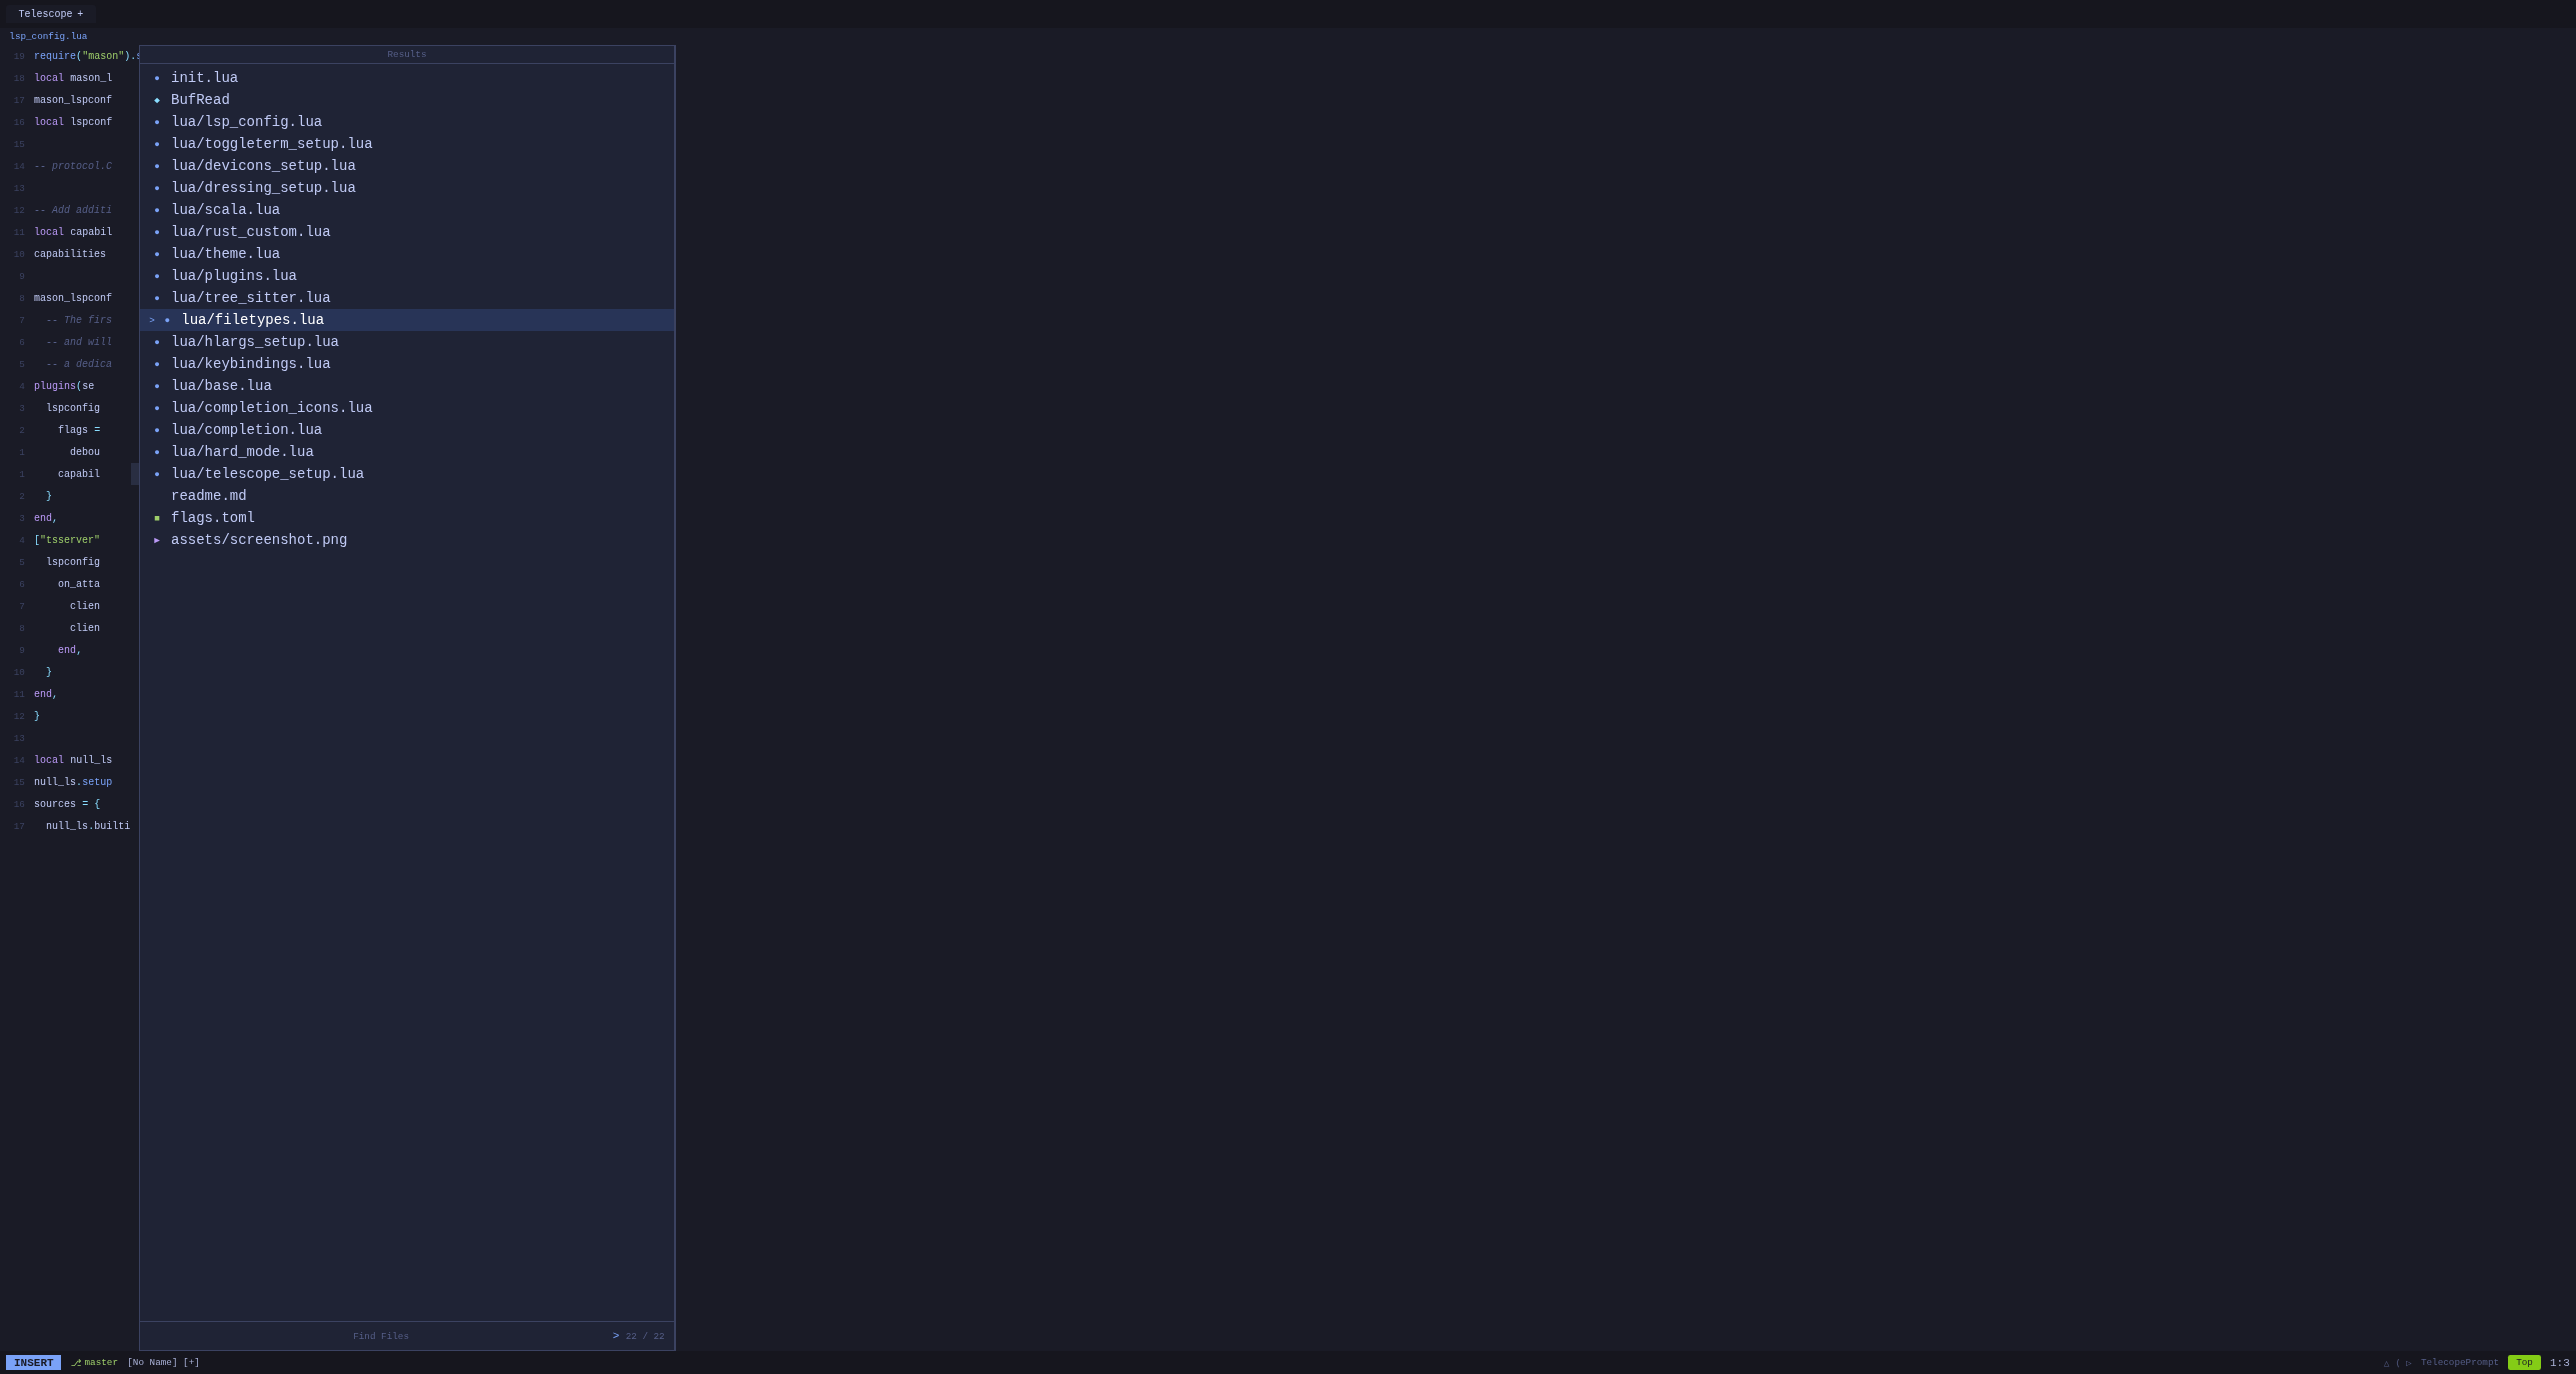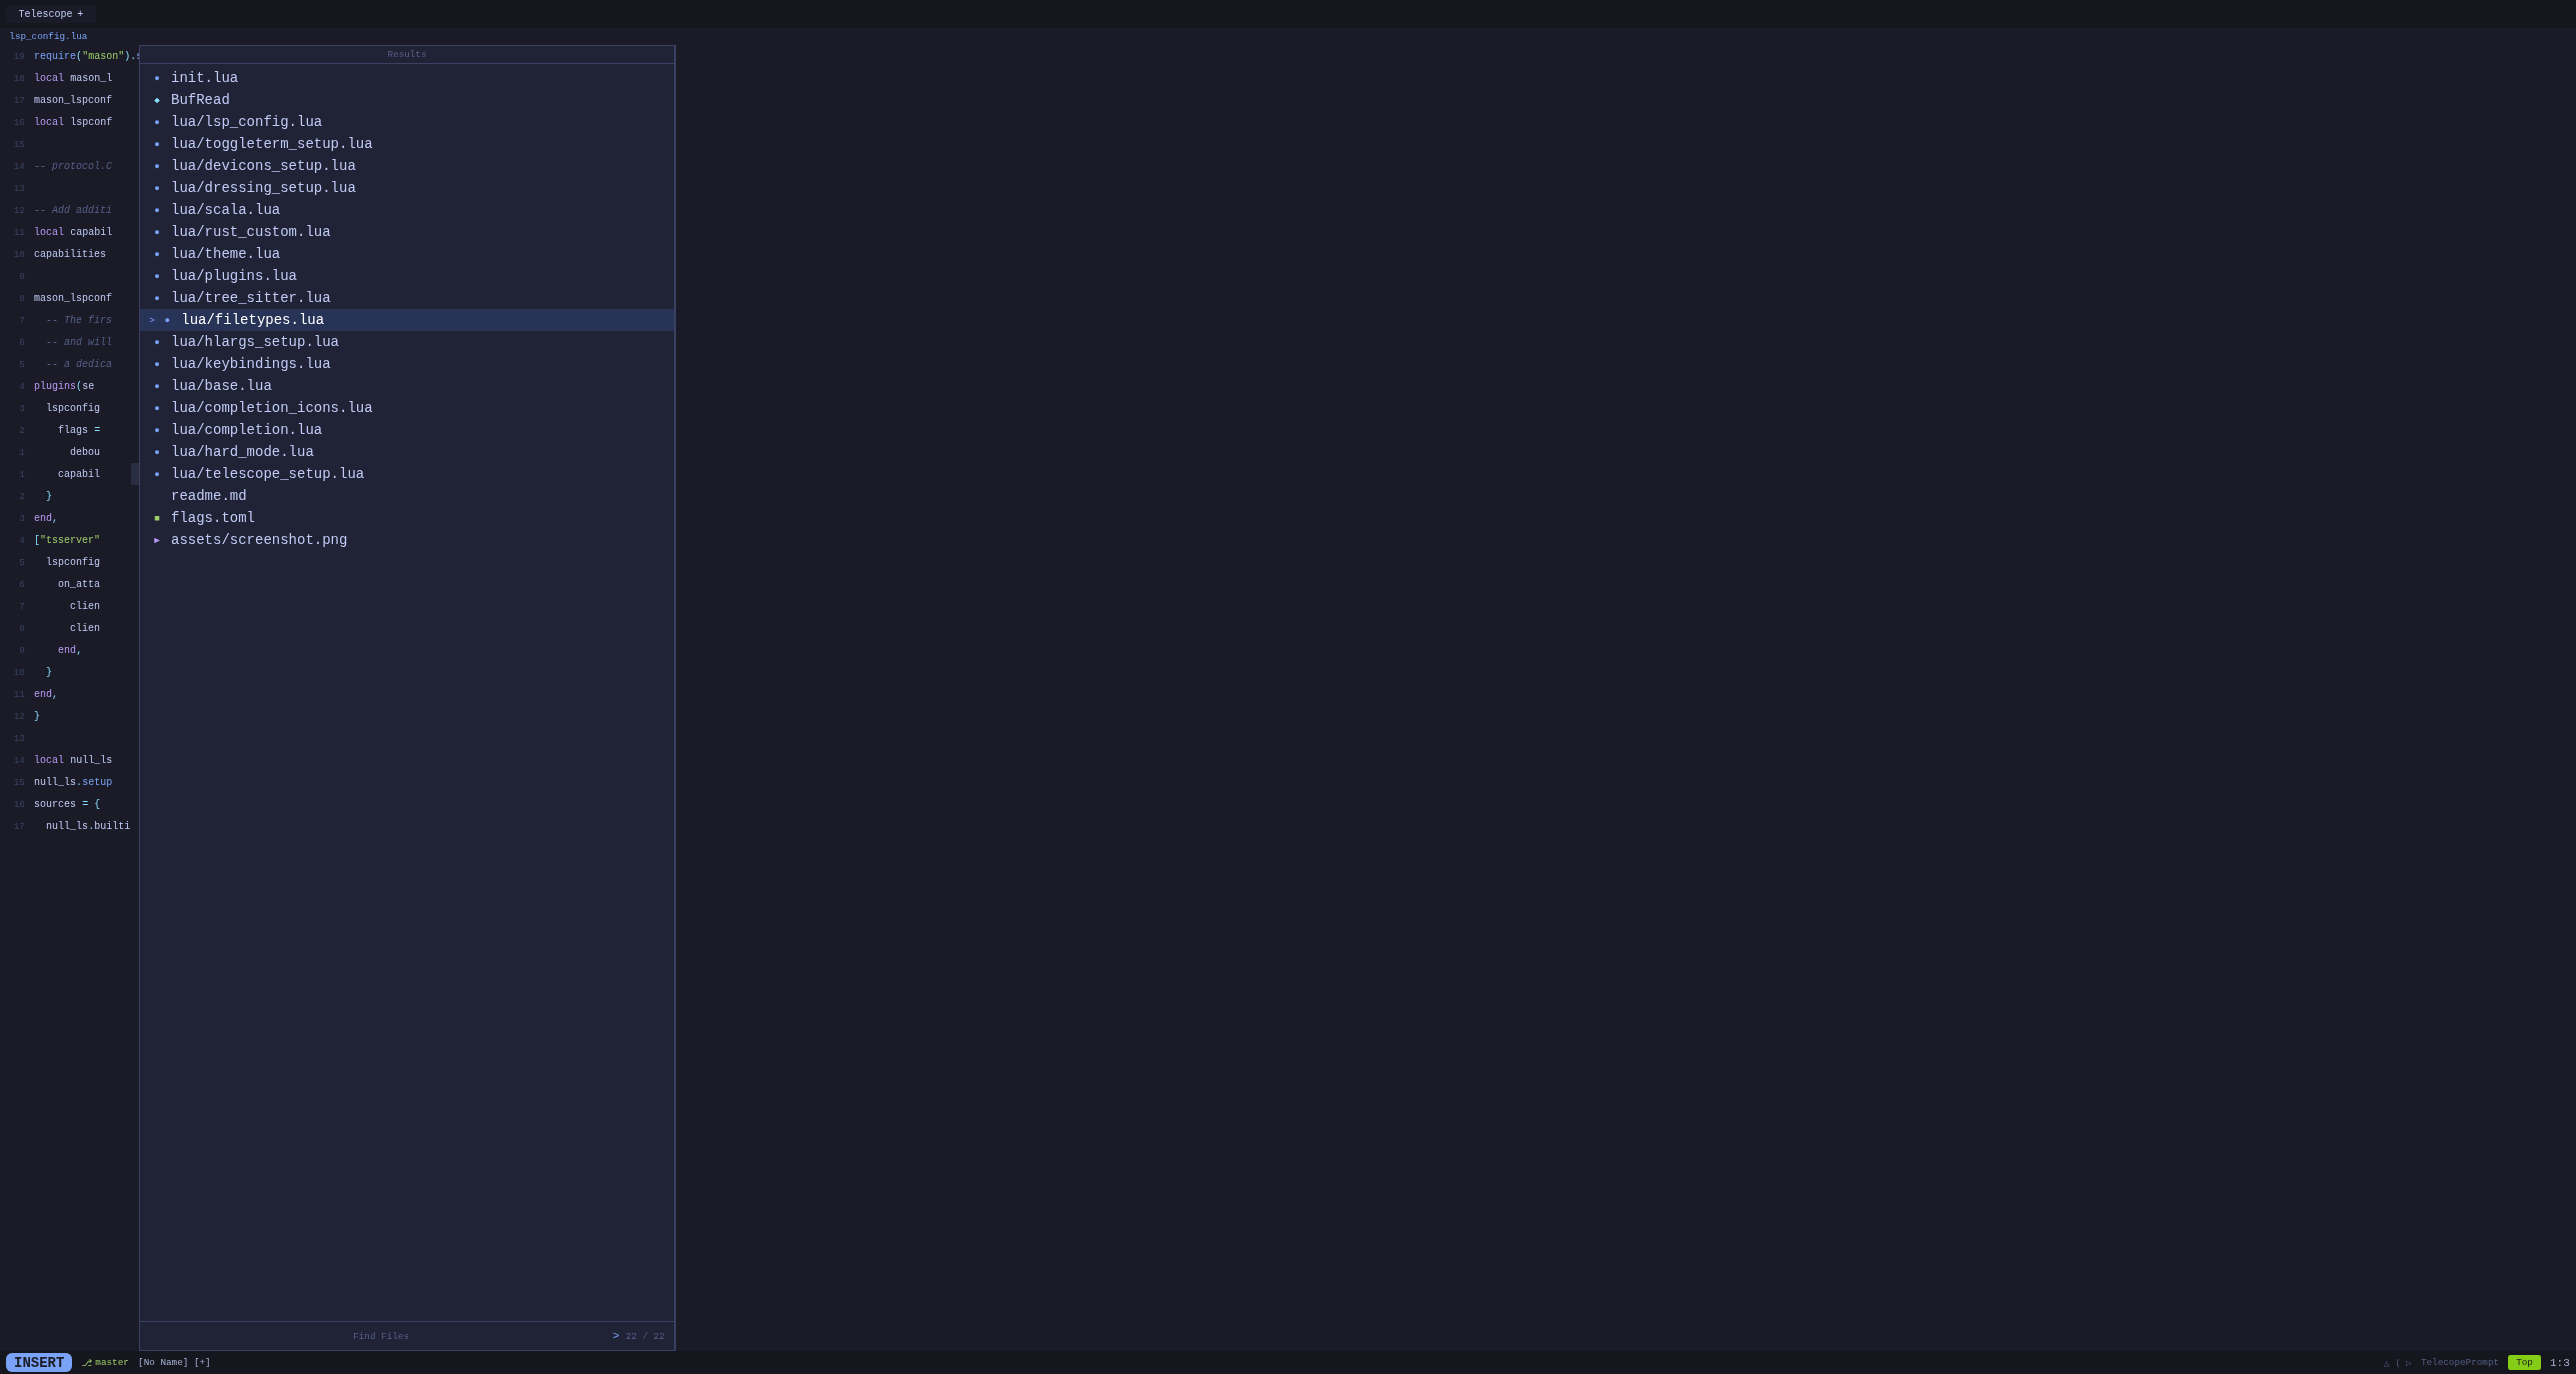--- a/index.html
+++ b/index.html
@@ -239,22 +239,22 @@
       padding: 0 6.2px;
       gap: 9.3px;
       z-index: 20;
     }
 
     .status-mode {
       background: #7aa2f7;
       color: #1a1b26;
       padding: 1.6px 7.8px;
       font-weight: bold;
-      font-size: 14px;
-      border-radius: 6px;
+      font-size: 11px;
+      border-radius: 0;
     }
 
     .status-branch {
       color: #9ece6a;
       font-size: 9.3px;
       display: flex;
       align-items: center;
       gap: 3.1px;
     }
 

